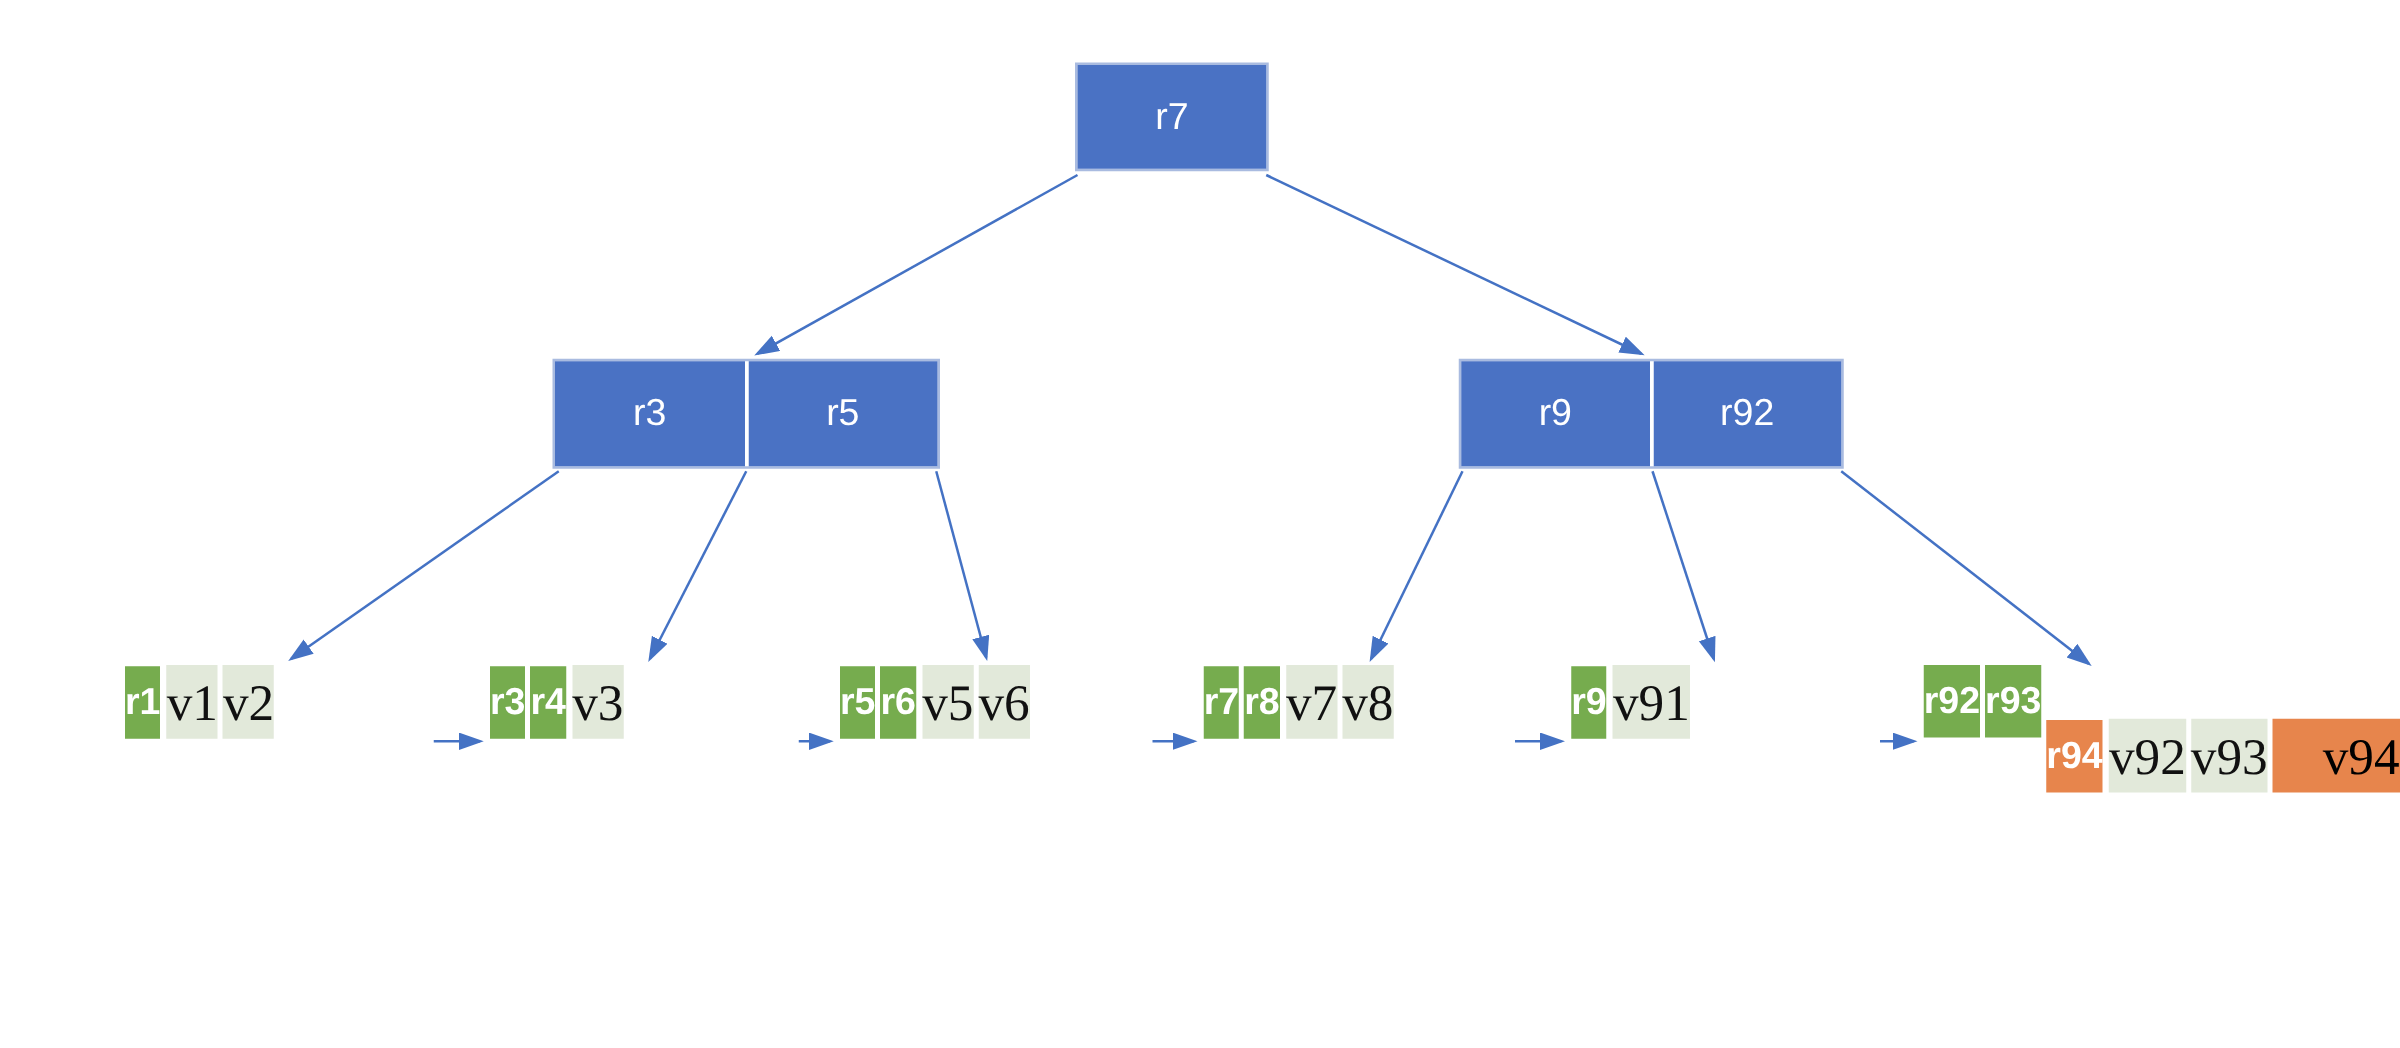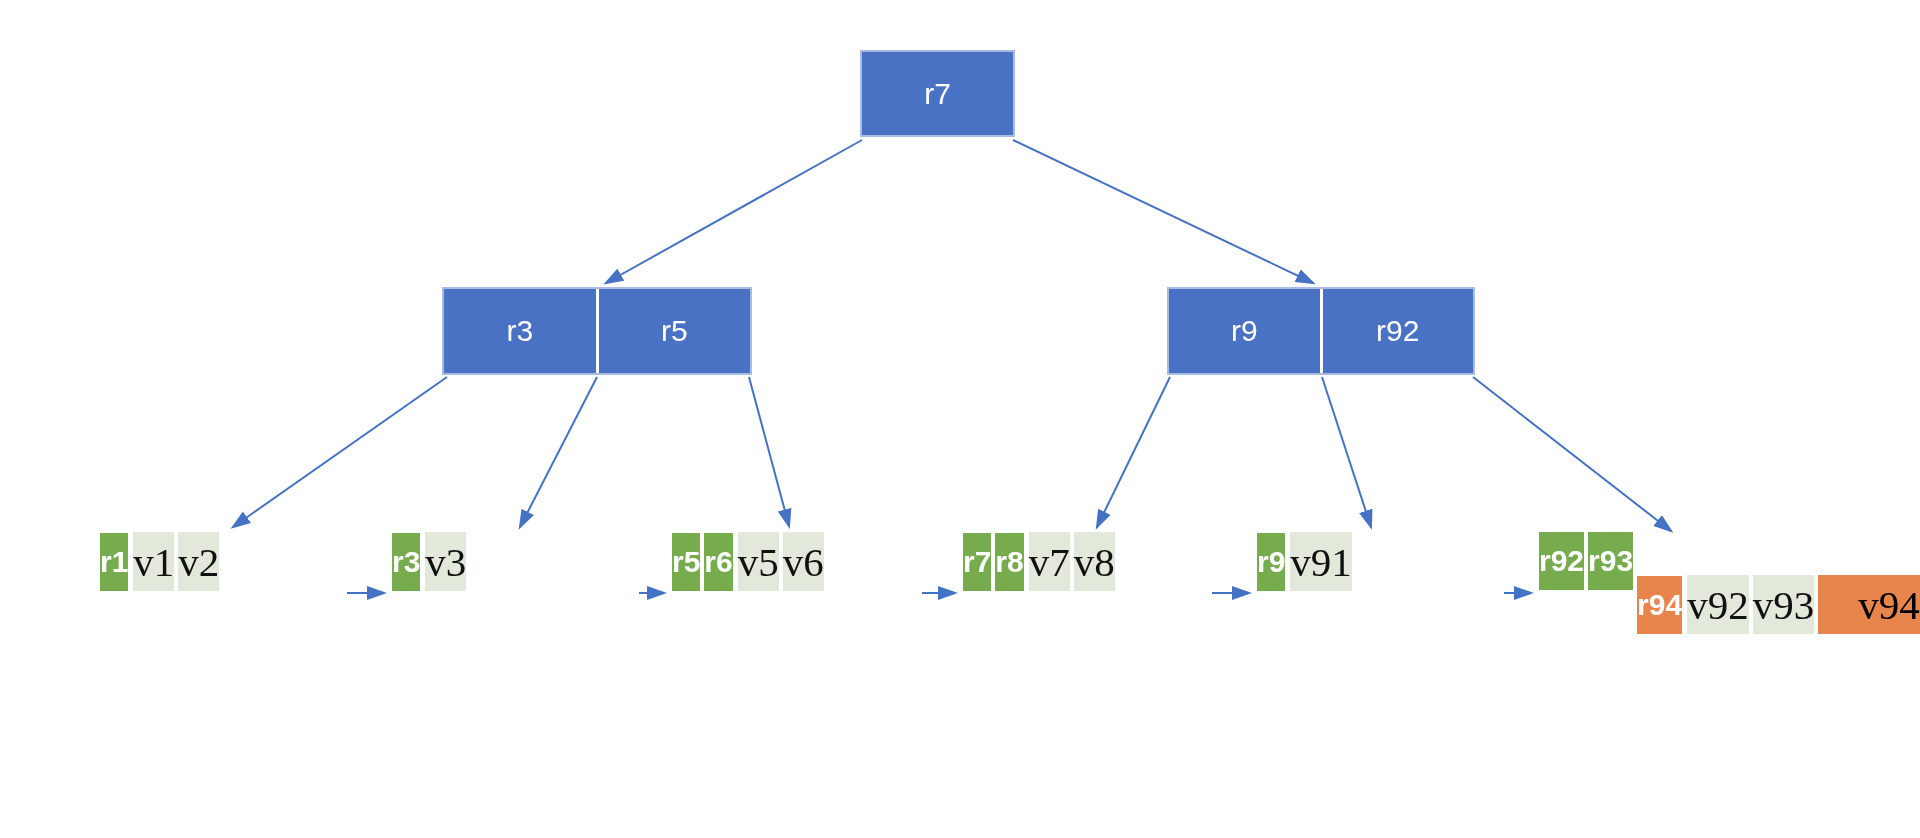--- a/index.html
+++ b/index.html
@@ -120,20 +120,21 @@
     </div>
     <div class="leaf-row">
       <div class="vcell">v1</div>
       <div class="vcell">v2</div>
     </div>
   </div>
 
   <div class="leaf" style="left:392px; top:532px; width:244px;">
     <div class="leaf-row">
       <div class="kcell">r3</div>
+      <div class="kcell">r4</div>
     </div>
     <div class="leaf-row">
       <div class="vcell">v3</div>
     </div>
   </div>
 
   <div class="leaf" style="left:672px; top:532px; width:246px;">
     <div class="leaf-row">
       <div class="kcell">r5</div>
       <div class="kcell">r6</div>

